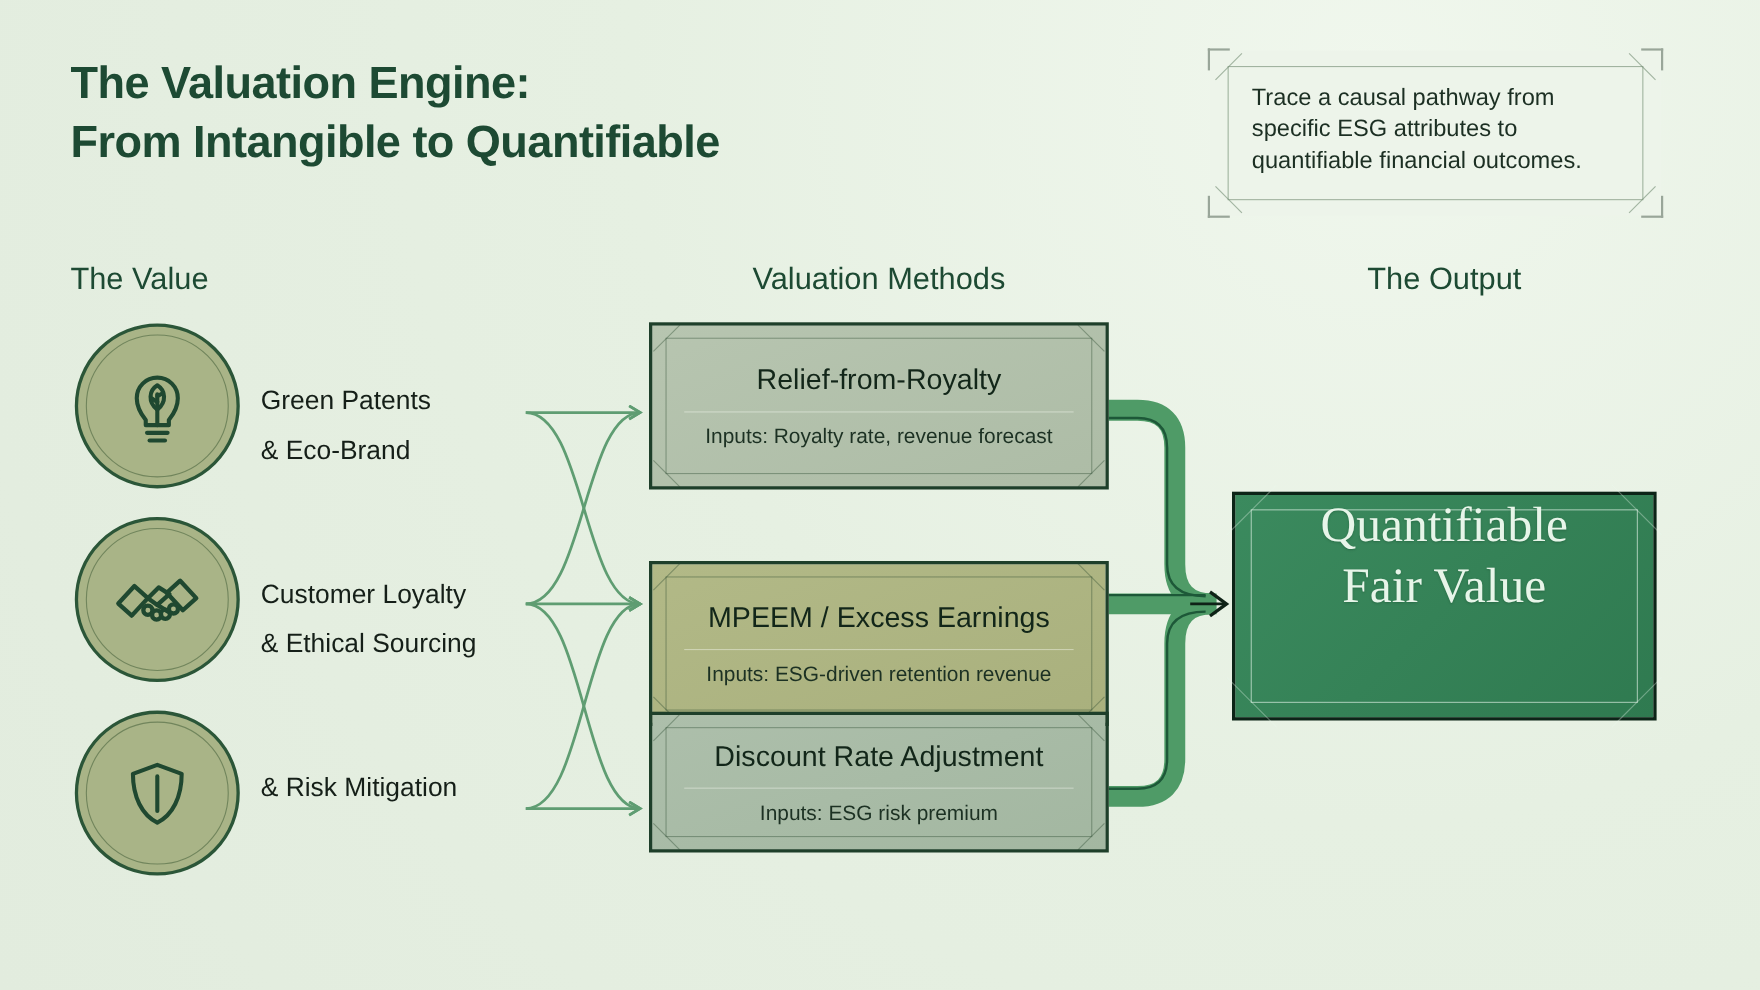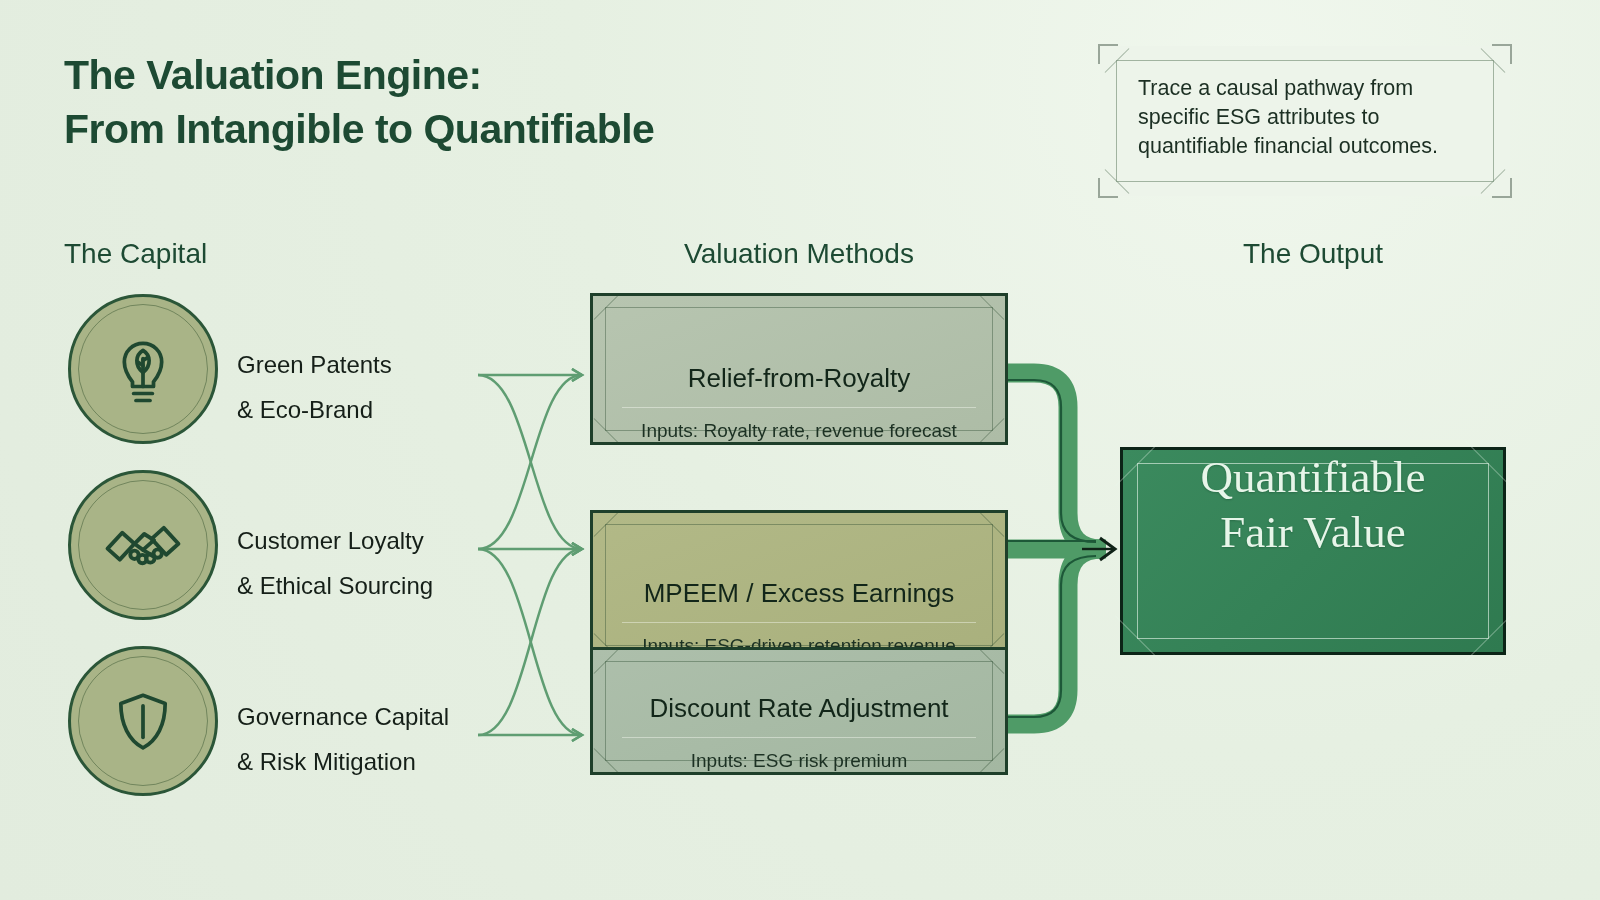--- a/index.html
+++ b/index.html
@@ -40,21 +40,21 @@
   .asset-circle::after{content:"";position:absolute;left:7px;top:7px;right:7px;bottom:7px;
     border:1px solid rgba(45,75,40,.45);border-radius:50%;}
   .asset-circle svg{position:absolute;left:50%;top:50%;transform:translate(-50%,-50%);}
   .c1{top:294px;} .c2{top:470px;} .c3{top:646px;}
   .asset-label{position:absolute;left:237px;font-size:24px;line-height:32px;color:#151f18;font-weight:500;}
   .l1{top:336px;} .l2{top:512px;} .l3{top:688px;}
   .asset-label span{display:block;margin-top:13px;}
   
   .method-box{position:absolute;left:590px;width:418px;box-sizing:border-box;
     border:3px solid #1e3f2a;display:flex;flex-direction:column;align-items:center;
-    justify-content:flex-end;text-align:center;}
+    justify-content:center;text-align:center;}
   .m1{top:293px;height:152px;background:linear-gradient(160deg,#b7c5b0,#adbca6);}
   .m2{top:470px;height:150px;background:linear-gradient(160deg,#b2b987,#a9b07d);margin-top:40px;}
   .m3{top:647px;height:128px;background:linear-gradient(160deg,#adbfab,#a3b7a1);}
   .method-box .frame{left:12px;top:11px;right:12px;bottom:11px;border-color:rgba(40,70,45,.38);}
   .method-title{font-size:26px;font-weight:500;color:#122619;margin:0;position:relative;}
   .method-divider{width:86%;height:1px;background:rgba(250,252,245,.42);margin:13px 0 12px;position:relative;}
   .method-inputs{font-size:19px;color:#1c3123;margin:0;font-weight:500;position:relative;}
   
   .output-box{position:absolute;left:1120px;top:447px;width:386px;height:208px;box-sizing:border-box;
     background:linear-gradient(135deg,#3b8a5e,#2f7a50);border:3px solid #0c2417;
@@ -86,21 +86,21 @@
     <span class="bracket br"></span>
     <div class="frame">
       <span class="ch tl"></span>
         <span class="ch tr"></span>
       <span class="ch bl"></span>
         <span class="ch br"></span>
     </div>
     <p>Trace a causal pathway from specific ESG attributes to quantifiable financial outcomes.</p>
   </div>
 
-  <div class="col-header h-assets">The Capital</div>
+  <div class="col-header h-assets">The Value</div>
   <div class="col-header h-methods">Valuation Methods</div>
   <div class="col-header h-output">The Output</div>
 
   <div class="asset-circle c1">
     <svg width="84" height="84" viewBox="0 0 72 72" fill="none" stroke="#1f4830" stroke-width="3.2" stroke-linecap="round" stroke-linejoin="round">
       <path d="M27,47 C23,42 20,37 20,30 C20,21 27,14 36,14 C45,14 52,21 52,30 C52,37 49,42 45,47 L45,51 L27,51 Z"></path>
       <path d="M28,57 H44"></path>
         <path d="M30,63 H42"></path>
       <path d="M36,51 V27"></path>
       <path d="M36,20 C29.5,24 28.5,33 36,39 C43.5,33 42.5,24 36,20 Z"></path>
@@ -130,21 +130,20 @@
     <span>&amp; Ethical Sourcing</span>
   </div>
 
   <div class="asset-circle c3">
     <svg width="84" height="84" viewBox="0 0 72 72" fill="none" stroke="#1f4830" stroke-width="3.2" stroke-linecap="round" stroke-linejoin="round">
       <path d="M36,14 L55,21 C55,39 48,53 36,59 C24,53 17,39 17,21 Z"></path>
       <path d="M36,23 V50"></path>
     </svg>
   </div>
   <div class="asset-label l3">
-    <span>Governance Capital</span>
     <span>&amp; Risk Mitigation</span>
   </div>
 
   <svg class="overlay" viewBox="0 0 1600 900">
     <defs>
       <marker id="vee" markerUnits="userSpaceOnUse" markerWidth="18" markerHeight="18" refX="12" refY="7" orient="auto">
         <path d="M2,1 L12,7 L2,13" fill="none" stroke="#5f9d72" stroke-width="2.4"></path>
       </marker>
     </defs>
     <g fill="none" stroke="#5f9d72" stroke-width="2.5">

